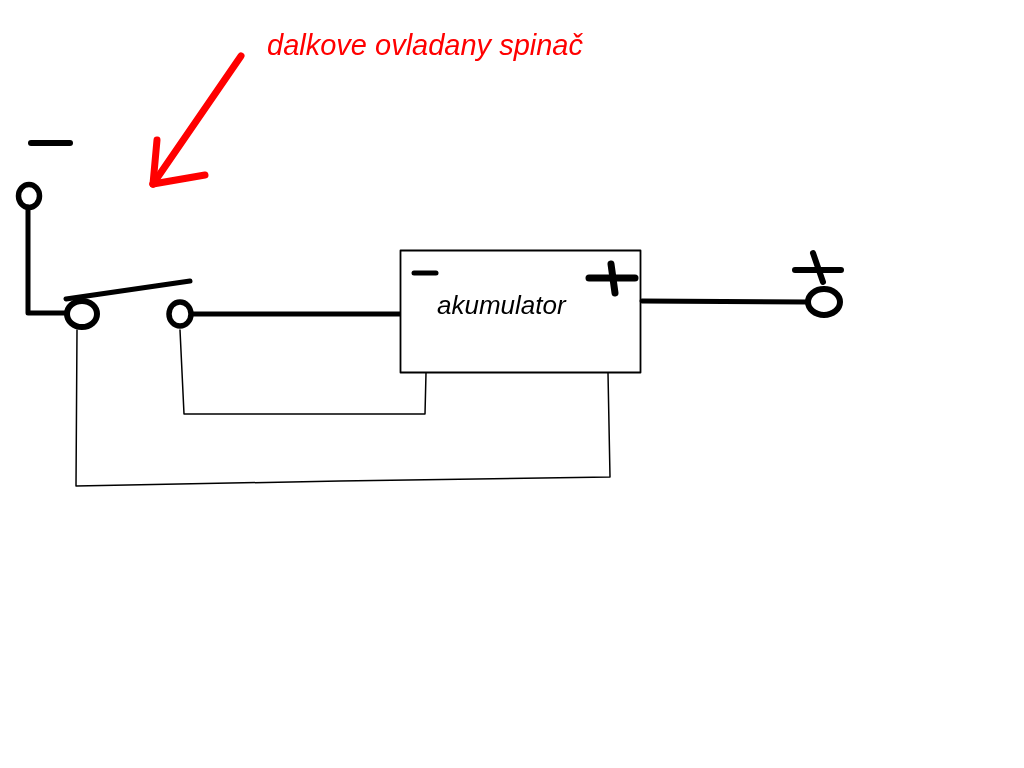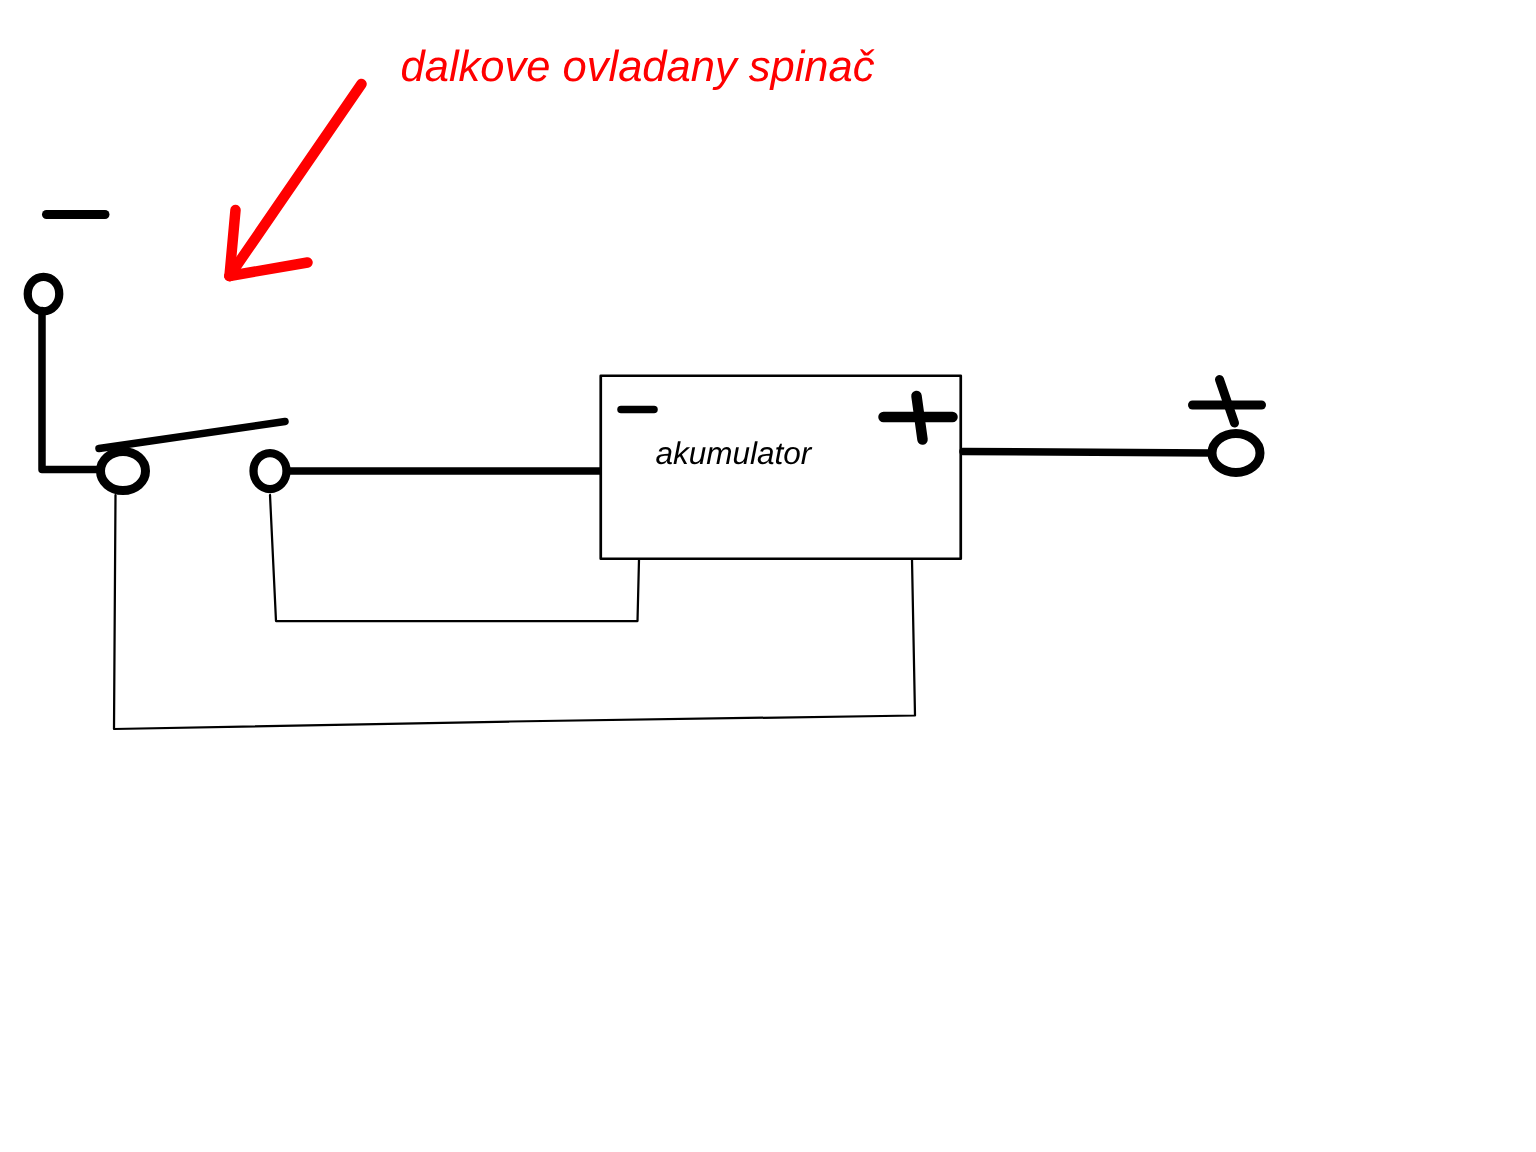--- a/index.html
+++ b/index.html
@@ -19,21 +19,21 @@
   .ink{stroke:var(--ink);fill:none;stroke-linecap:round;stroke-linejoin:round;}
   .redink{stroke:var(--red);fill:none;stroke-linecap:round;stroke-linejoin:round;}
   .node{fill:var(--bg);}
   .annotation{
     position:absolute;left:267px;top:30px;
     font-style:italic;font-size:29px;line-height:1.1;
     color:var(--red);white-space:nowrap;
   }
   .battery-label{
     position:absolute;left:437px;top:291px;
-    font-style:italic;font-size:21px;line-height:1.1;
+    font-style:italic;font-size:26px;line-height:1.1;
     color:var(--ink);white-space:nowrap;
   }
 </style>
 </head>
 <body>
 
 <div class="stage">
 
   <svg width="1024" height="768" viewBox="0 0 1024 768">
 

